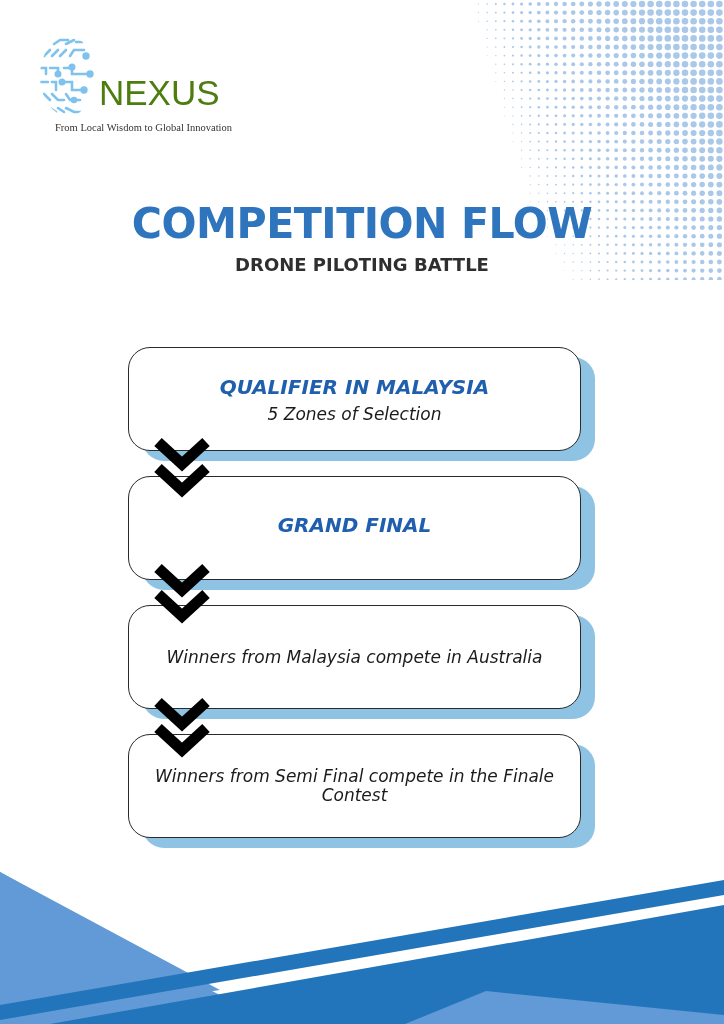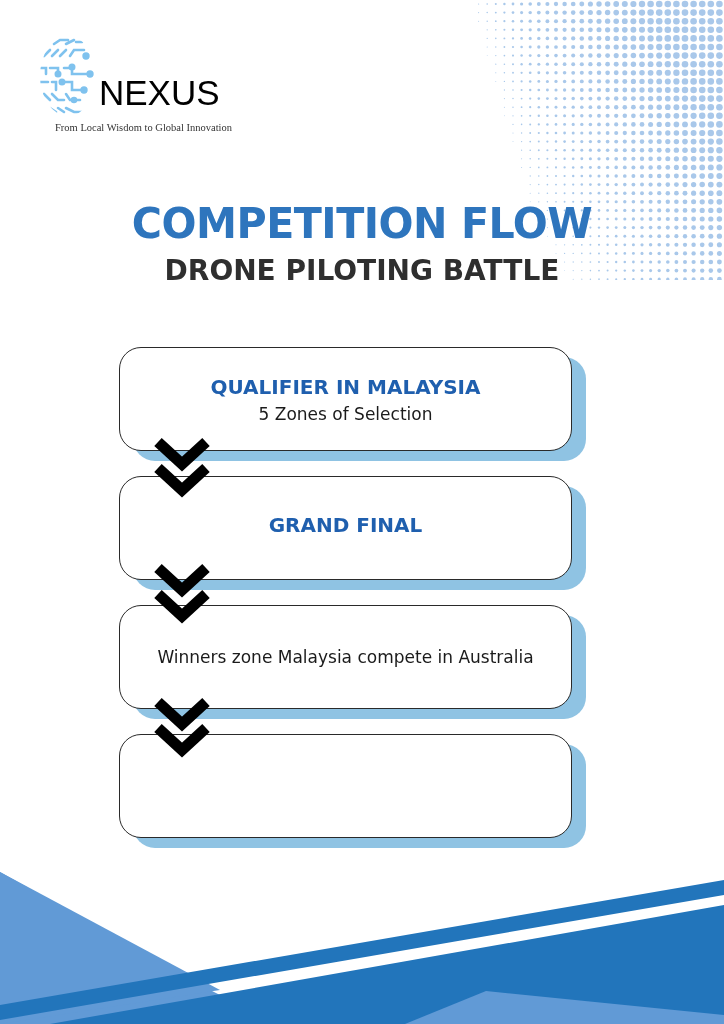--- a/index.html
+++ b/index.html
@@ -1,25 +1,25 @@
 <!DOCTYPE html>
 <html><head>
 <meta charset="utf-8">
 <style>
   html, body { margin:0; padding:0; }
   body { width:724px; height:1024px; position:relative; overflow:hidden; background:#ffffff; font-family:"DejaVu Sans", sans-serif; }
   .dots { position:absolute; left:380px; top:0; width:344px; height:280px; }
   .logo { position:absolute; left:36px; top:34px; width:240px; height:110px; }
   .logo-globe { position:absolute; left:2px; top:0; width:58px; height:84px; }
   .logo-stem { position:absolute; left:63px; top:2px; font-family:"Liberation Sans", sans-serif; font-size:35px; color:#3d3d3d; letter-spacing:0px; line-height:38px; }
-  .logo-nexus { position:absolute; left:63px; top:40px; font-family:"Liberation Sans", sans-serif; font-size:35px; color:#000000; line-height:38px; }
+  .logo-nexus { position:absolute; left:63px; top:40px; font-family:"Liberation Sans", sans-serif; font-size:35px; color:#4d7c0f; line-height:38px; }
   .tagline { position:absolute; left:12px; top:88px; font-size:10.5px; color:#333; white-space:nowrap; font-family:Liberation Serif, serif;margin-left:7px; }
   .title { position:absolute; left:0; width:724px; top:199px; text-align:center; font-family:"DejaVu Sans", sans-serif; font-weight:bold; font-size:42px; color:#2e75bd; letter-spacing:-0.5px; transform:scaleX(0.98); }
-  .subtitle { position:absolute; left:0; width:724px; top:254px; text-align:center; font-family:"DejaVu Sans", sans-serif; font-weight:bold; font-size:28px; color:#2f2f2f; }
-  .step { position:absolute; left:119px; width:453px; height:104px; }
+  .subtitle { position:absolute; left:0; width:724px; top:254px; text-align:center; font-family:"DejaVu Sans", sans-serif; font-weight:bold; font-size:18px; color:#2f2f2f; }
+  .step { position:absolute; left:128px; width:453px; height:104px;font-style:italic; }
   .step-shadow { position:absolute; left:14px; top:10px; width:453px; height:104px; background:#8fc3e3; border-radius:22px; }
   .step-box { position:absolute; left:0; top:0; width:451px; height:102px; background:#fff; border:1.2px solid #2a2a2a; border-radius:22px; display:flex; flex-direction:column; align-items:center; justify-content:center; text-align:center; }
   .step-title { font-family:"DejaVu Sans", sans-serif; font-weight:bold; font-size:20px; color:#1f5fae; margin-bottom:6px; }
   .step-desc { font-family:"DejaVu Sans", sans-serif; font-size:17px; color:#1b1b1b; line-height:19px; padding:0 18px; }
   .chev { position:absolute; left:152px; width:60px; height:62px; }
   .footer { position:absolute; left:0; top:850px; width:724px; height:174px; }
 </style>
 </head>
 <body>
 
@@ -872,27 +872,28 @@
 <div class="step" style="top:476px;">
   <div class="step-shadow"></div>
   <div class="step-box">
     <div class="step-title">GRAND FINAL</div>
   </div>
 </div>
 
 <div class="step" style="top:605px;">
   <div class="step-shadow"></div>
   <div class="step-box">
-    <div class="step-desc">Winners zone Malaysia compete in Australia</div>
+    <div class="step-desc">Winners from Malaysia compete in Australia</div>
   </div>
 </div>
 
 <div class="step" style="top:734px;">
   <div class="step-shadow"></div>
   <div class="step-box">
+    <div class="step-desc">Winners from Semi Final compete in the Finale Contest</div>
   </div>
 </div>
 
 <svg class="chev" style="top:436px;" viewBox="0 0 60 62">
   <path d="M6 6 L30 28 L54 6" fill="none" stroke="#000" stroke-width="11" stroke-linejoin="miter"></path>
   <path d="M6 32 L30 54 L54 32" fill="none" stroke="#000" stroke-width="11" stroke-linejoin="miter"></path>
 </svg>
 <svg class="chev" style="top:562px;" viewBox="0 0 60 62">
   <path d="M6 6 L30 28 L54 6" fill="none" stroke="#000" stroke-width="11"></path>
   <path d="M6 32 L30 54 L54 32" fill="none" stroke="#000" stroke-width="11"></path>

